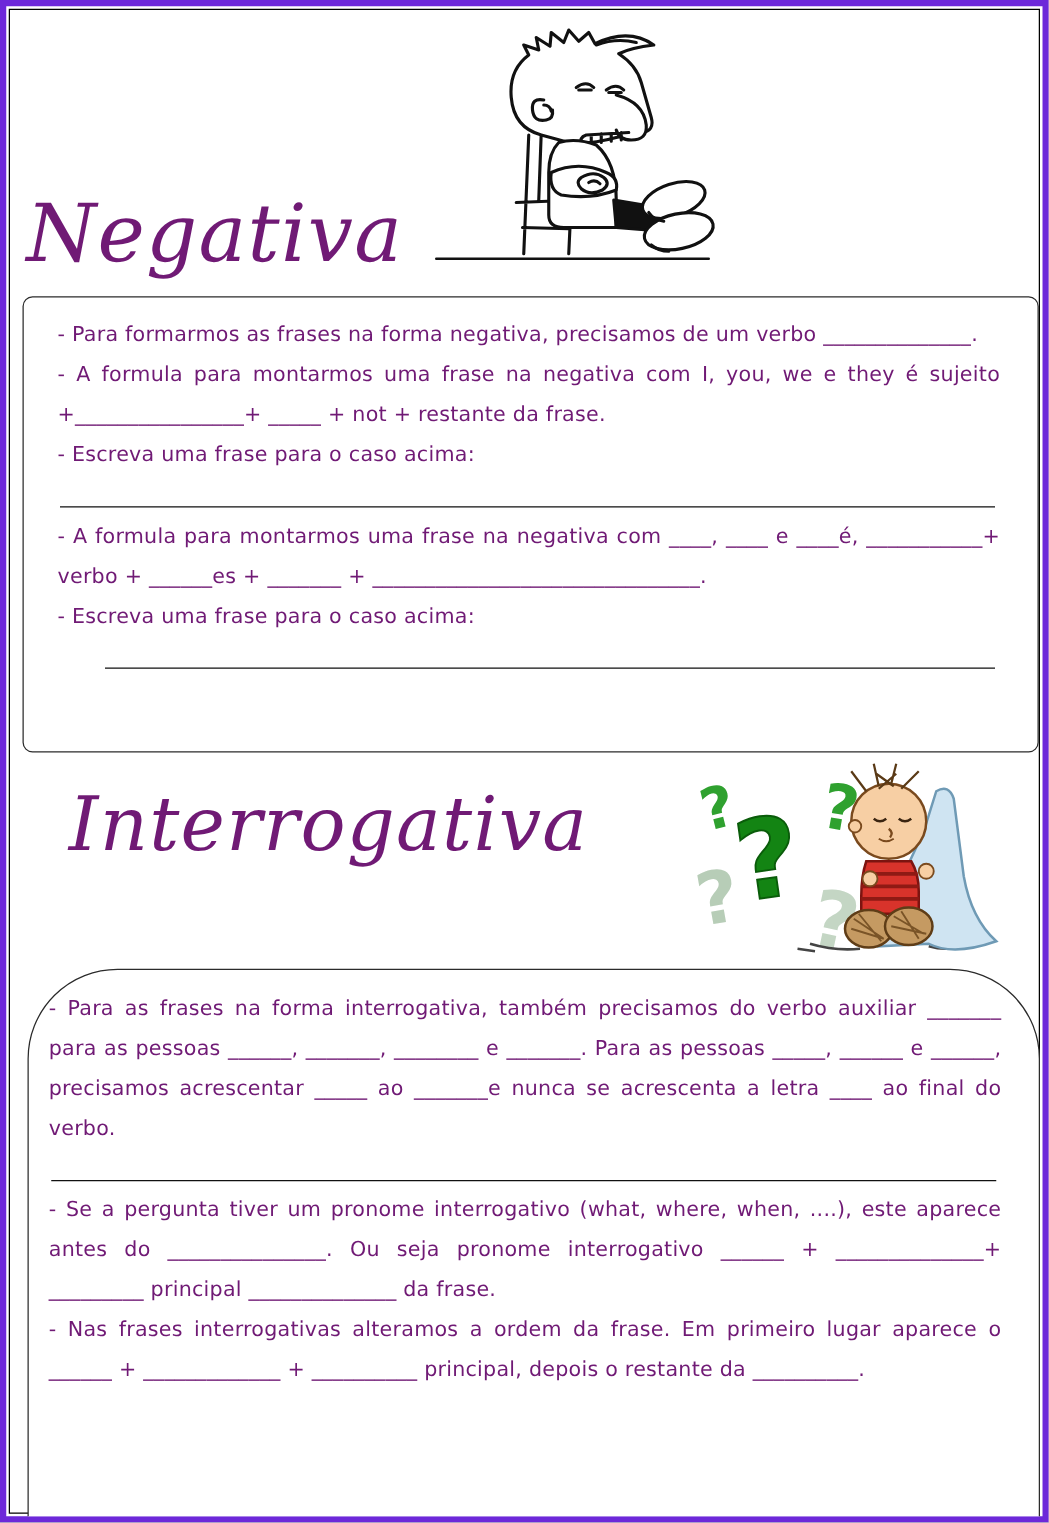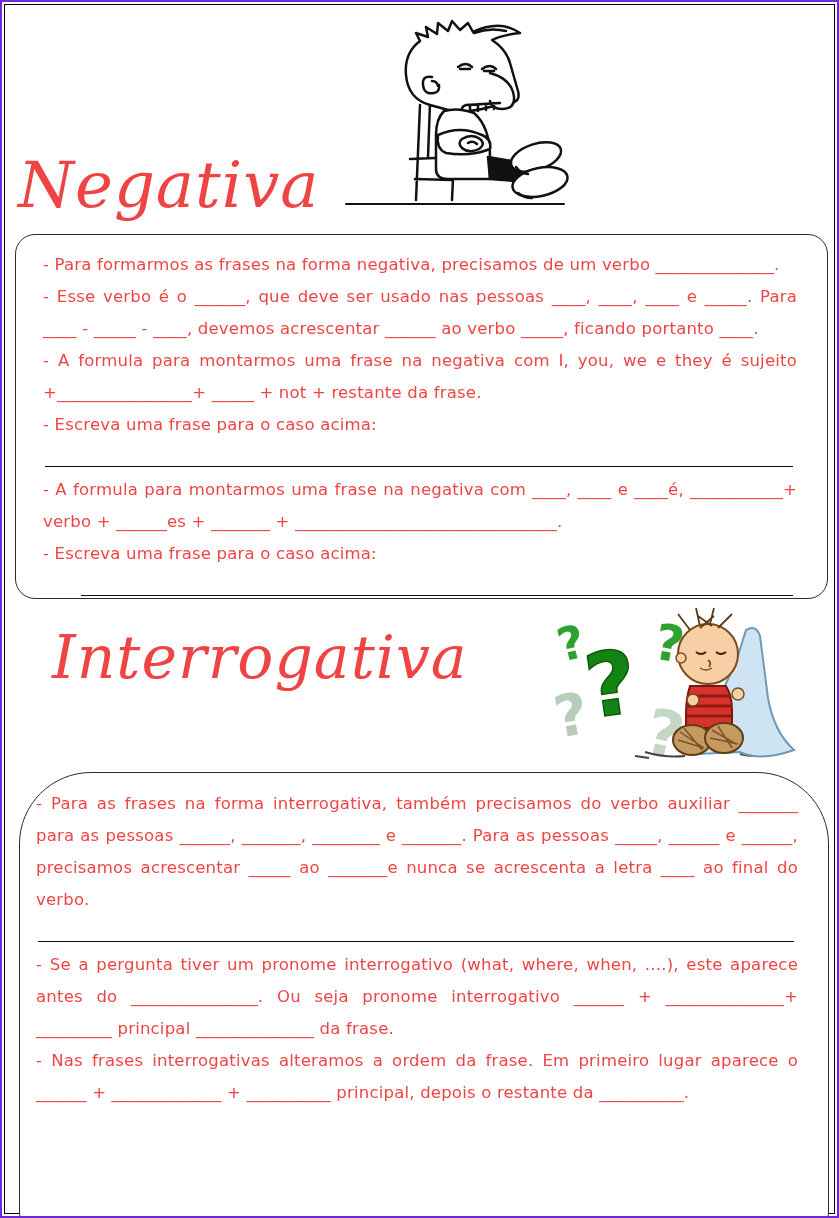--- a/index.html
+++ b/index.html
@@ -1,32 +1,32 @@
 <!DOCTYPE html>
 <html><head>
 <meta charset="utf-8">
 <style>
   html,body{margin:0;padding:0;background:#999;}
   .page{
     position:relative;width:839px;height:1218px;background:#fff;
-    font-family:"DejaVu Sans",sans-serif;color:#ef4444;overflow:hidden;
-    border:2px solid #6d28d9;box-sizing:border-box;
+    font-family:"DejaVu Sans",sans-serif;color:#701a75;overflow:hidden;
+    border:5px solid #6d28d9;box-sizing:border-box;
   }
   .inner-frame{position:absolute;inset:2px;border:1px solid #000;pointer-events:none;}
   .script-title{
     position:absolute;font-family:"DejaVu Serif",serif;font-style:italic;
     font-weight:400;z-index:3;white-space:nowrap;letter-spacing:1px;
   }
   #title-negativa{left:16px;top:146px;font-size:64px;}
   #title-interrogativa{left:50px;top:620px;font-size:60px;}
   .box{
     position:absolute;box-sizing:border-box;background:#fff;
     border:1.5px solid #2b2b2b;z-index:1;
   }
-  .box-neg{left:13px;top:232px;width:813px;height:365px;border-radius:20px;padding:14px 30px 0 27px;}
+  .box-neg{left:13px;top:232px;width:813px;height:365px;border-radius:8px;padding:14px 30px 0 27px;}
   .box-int{left:17px;top:770px;width:810px;height:510px;border-radius:72px;padding:15px 30px 0 16px;}
   .box p{margin:0;font-size:16.5px;line-height:32px;text-align:justify;letter-spacing:.2px;}
   .answer-line{height:25px;border-bottom:1.3px solid #111;margin:0 4px 7px 2px;}
   .answer-line.indent{margin-left:38px;}
   .boy-art{position:absolute;left:338px;top:5px;z-index:2;}
   .linus-art{position:absolute;left:548px;top:598px;z-index:2;}
 </style>
 </head>
 <body>
 
@@ -55,21 +55,20 @@
       <ellipse cx="196" cy="150" rx="26" ry="13" fill="#fff" transform="rotate(-18 196 150)"></ellipse>
       <ellipse cx="200" cy="175" rx="28" ry="14" fill="#fff" transform="rotate(-12 200 175)"></ellipse>
       <path d="M176 160 q4 6 12 7 M178 186 q6 5 14 5"></path>
     </g>
   </svg>
 
   <div class="script-title" id="title-negativa">Negativa</div>
 
   <div class="box box-neg">
     <p>- Para formarmos as frases na forma negativa, precisamos de um verbo ______________.</p>
-    <p>- Esse verbo é o ______, que deve ser usado nas pessoas ____, ____, ____ e _____. Para ____ - _____ - ____, devemos acrescentar ______ ao verbo _____, ficando portanto ____.</p>
     <p>- A formula para montarmos uma frase na negativa com I, you, we e they é sujeito +________________+ _____ + not + restante da frase.</p>
     <p>- Escreva uma frase para o caso acima:</p>
     <div class="answer-line"></div>
     <p>- A formula para montarmos uma frase na negativa com ____, ____ e ____é, ___________+ verbo + ______es + _______ + _______________________________.</p>
     <p>- Escreva uma frase para o caso acima:</p>
     <div class="answer-line indent"></div>
   </div>
 
   <div class="script-title" id="title-interrogativa">Interrogativa</div>
 

